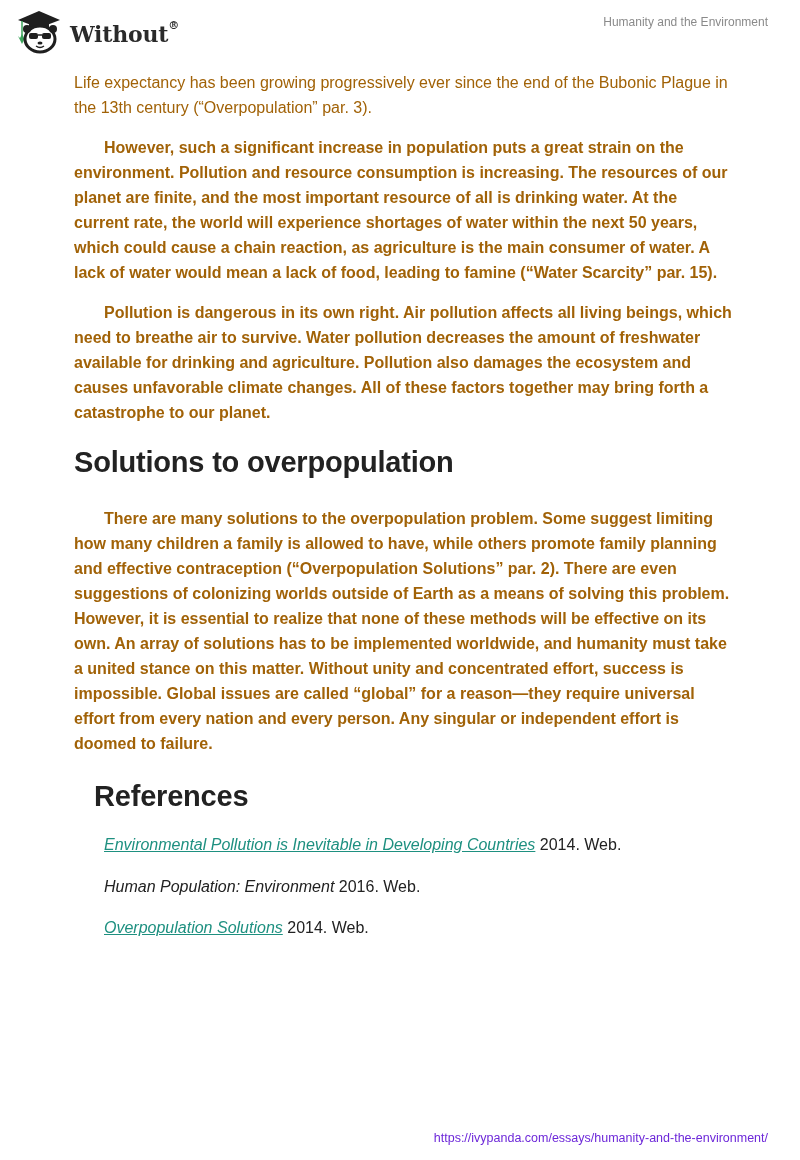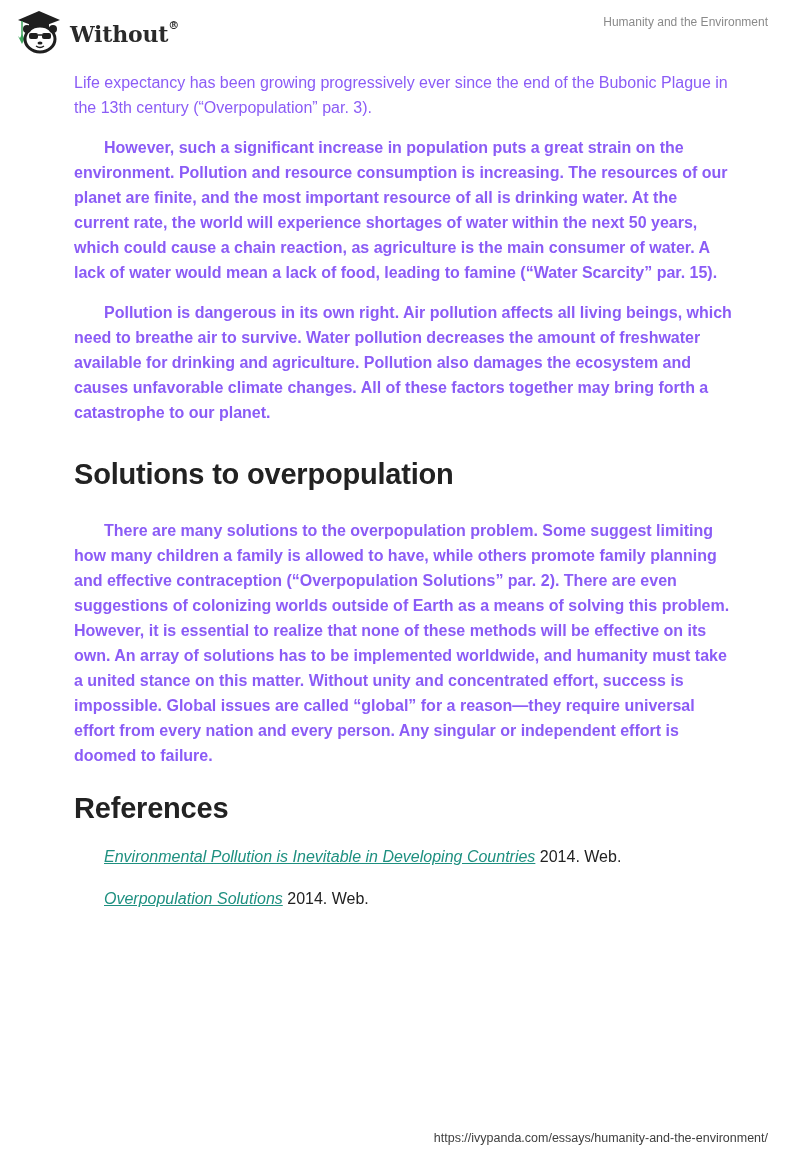--- a/index.html
+++ b/index.html
@@ -7,32 +7,32 @@
     body { position: relative; font-family: "Liberation Sans", sans-serif; color: #222222; }
 
     .header { position: absolute; left: 0; top: 0; width: 800px; height: 66px; }
     .logo { position: absolute; left: 14px; top: 8px; display: flex; align-items: center; }
     .logo svg { display: block; }
     .logo-text { font-family: "DejaVu Serif", serif; font-weight: bold; font-size: 22px; color: #2a2a2a; margin-left: 6px; margin-top: 6px; letter-spacing: -0.2px; }
     .logo-text sup { font-size: 11px; font-weight: bold; vertical-align: top; position: relative; top: -2px; }
     .running-title { position: absolute; right: 32px; top: 15px; font-size: 12px; color: #8a8a8a; margin-left: 23px; }
 
     .content { position: absolute; left: 74px; top: 70px; width: 660px; }
-    p.body-text { font-size: 16px; line-height: 25px; color: #8b5cf6; margin-bottom: 15px; }
+    p.body-text { font-size: 16px; line-height: 25px; color: #a16207; margin-bottom: 15px; }
     p.indent { text-indent: 30px; font-weight: bold; }
-    h2.section-title { font-size: 29px; font-weight: bold; color: #222; line-height: 34px; margin-top: 32px; margin-bottom: 27px; letter-spacing: -0.2px; }
-    h2.refs-title { margin-top: 23px; margin-bottom: 22px; }
+    h2.section-title { font-size: 29px; font-weight: bold; color: #222; line-height: 34px; margin-top: 20px; margin-bottom: 27px; letter-spacing: -0.2px; }
+    h2.refs-title { margin-top: 23px; margin-bottom: 22px; margin-left: 20px; }
 
     .refs { padding-left: 30px; }
     .ref { font-size: 16px; line-height: 20px; margin-bottom: 21.5px; color: #222; }
     .ref .title { font-style: italic; }
     .ref a.title { color: #1e9080; text-decoration: underline; font-style: italic; }
     .ref .year-italic { }
 
-    .footer-url { position: absolute; right: 32px; top: 1131px; font-size: 12.5px; color: #404040; }
+    .footer-url { position: absolute; right: 32px; top: 1131px; font-size: 12.5px; color: #6d28d9; }
   </style>
 </head>
 <body>
 
 <div class="header">
   <div class="logo">
     <span>
       <svg width="50" height="46" viewBox="0 0 50 46">
 
         <polygon points="4,12 25,3 46,12 25,20" fill="#1f1f1f"></polygon>
@@ -67,19 +67,23 @@
   <p class="body-text indent">There are many solutions to the overpopulation problem. Some suggest limiting how many children a family is allowed to have, while others promote family planning and effective contraception (“Overpopulation Solutions” par. 2). There are even suggestions of colonizing worlds outside of Earth as a means of solving this problem. However, it is essential to realize that none of these methods will be effective on its own. An array of solutions has to be implemented worldwide, and humanity must take a united stance on this matter. Without unity and concentrated effort, success is impossible. Global issues are called “global” for a reason—they require universal effort from every nation and every person. Any singular or independent effort is doomed to failure.</p>
 
   <h2 class="section-title refs-title">References</h2>
 
   <div class="refs">
     <div class="ref">
       <a class="title" href="#">Environmental Pollution is Inevitable in Developing Countries</a>
       <span>2014</span><span>. Web.</span>
     </div>
     <div class="ref">
+      <span class="title">Human Population: Environment</span>
+      <span>2016</span><span>. Web.</span>
+    </div>
+    <div class="ref">
       <a class="title" href="#">Overpopulation Solutions</a>
       <span class="year-italic">2014.</span><span> Web.</span>
     </div>
   </div>
 </main>
 
 <div class="footer-url">https://ivypanda.com/essays/humanity-and-the-environment/</div>
 
 </body></html>

